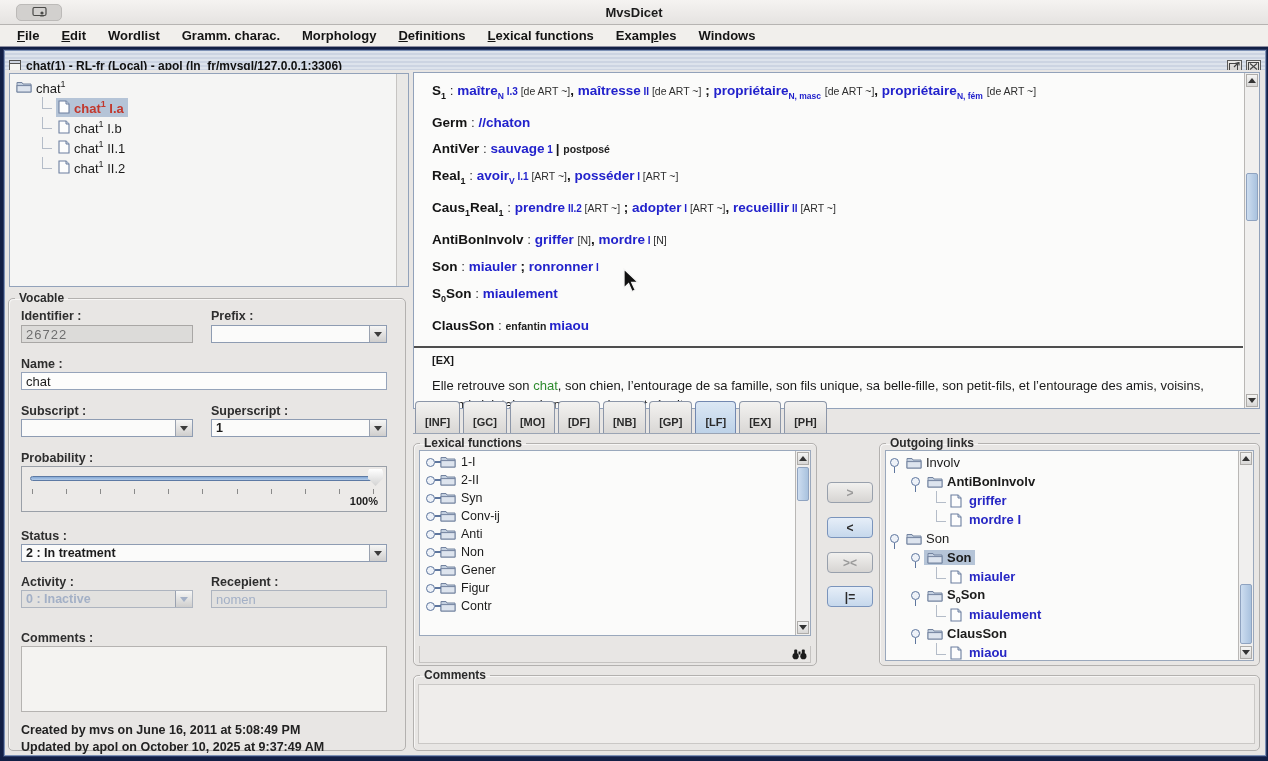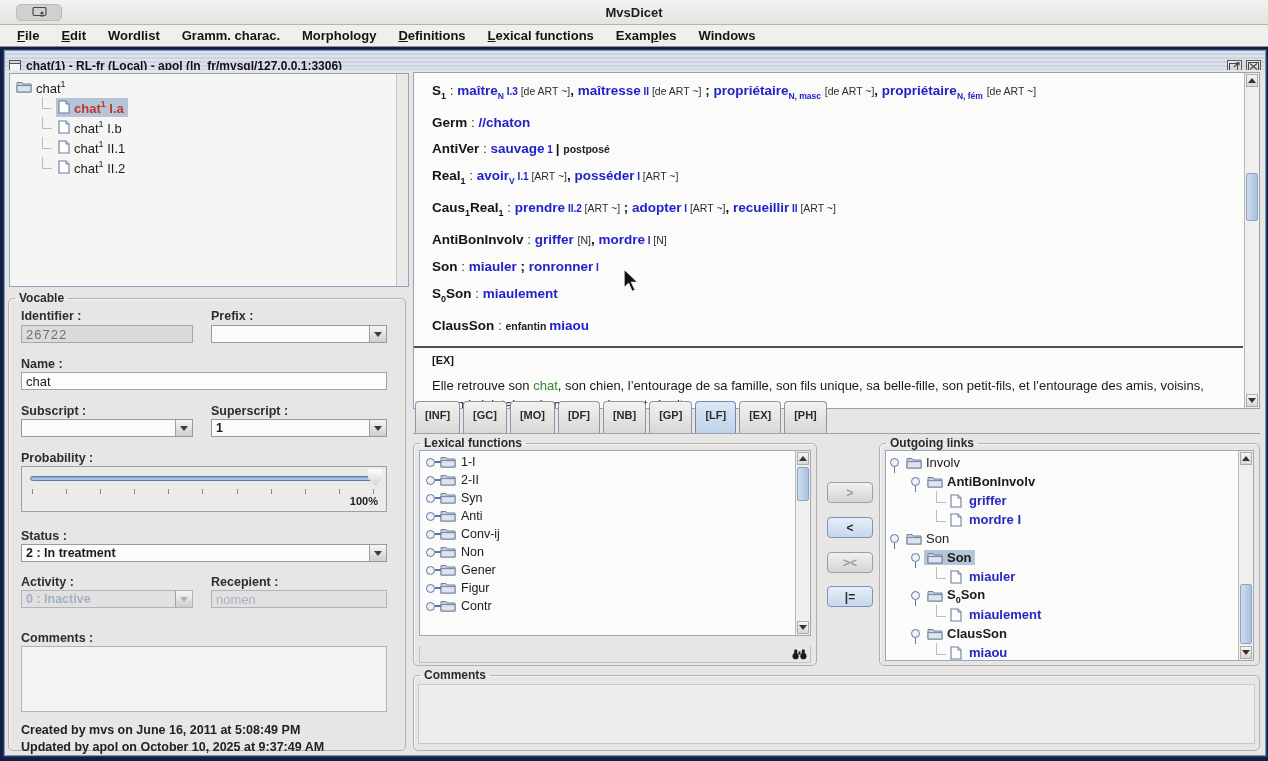--- a/index.html
+++ b/index.html
@@ -97,21 +97,21 @@
   .vsb .up, .vsb .dn { position:absolute; left:1px; right:1px; height:13px; background:linear-gradient(#f4f4f3,#d8d7d6);
     border:1px solid #aeaca9; display:flex; align-items:center; justify-content:center; }
   .vsb .up { top:1px; } .vsb .dn { bottom:1px; }
   .vsb .up::after { content:""; border:4px solid transparent; border-bottom:5px solid #333; margin-bottom:4px; }
   .vsb .dn::after { content:""; border:4px solid transparent; border-top:5px solid #333; margin-top:4px; }
   .vsb .thumb { position:absolute; left:1px; right:1px; border:1px solid #8fa3c0;
     background:linear-gradient(90deg,#cdddf0,#a9c2de); border-radius:2px; }
 
   .tab-strip { position:absolute; left:2px; top:343px; right:0; height:21px; display:flex; gap:3px;
     align-items:flex-end; border-bottom:1px solid #9aa4b4; padding-left:2px; }
-  .tab { height:32px; padding:4px 9px; border:1px solid #8c96a8; border-bottom:none;
+  .tab { height:32px; padding:11px 9px; border:1px solid #8c96a8; border-bottom:none;
     border-radius:4px 4px 0 0; background:linear-gradient(#f3f2f0,#d9d7d5);
     font-weight:bold; font-size:11px; color:#2a2a2a; line-height:18px; }
   .tab.active { background:linear-gradient(#dbe7f4,#bdd2e8); border-color:#7288b0; }
 
   .links-row { position:absolute; left:0; top:364px; right:0; height:232px; }
   .lf-fieldset { left:2px; top:2px; width:404px; bottom:0px; }
   .out-fieldset { left:468px; right:0px; top:2px; bottom:0px; }
   .whitebox { position:absolute; background:#fbfbfa; border:1px solid #9aa8bc; overflow:hidden; }
   .lf-box { left:5px; right:5px; top:0px; height:186px; }
   .lf-footer { position:absolute; left:5px; right:5px; bottom:2px; height:17px; background:#e8e6e4;
@@ -396,31 +396,31 @@
                     <span class="lab">Syn</span>
                   </div>
                   <div class="lrow">
                     <span class="knob col"></span>
                     <span>
                       <svg width="16" height="12" viewBox="0 0 16 12" style="display:block">
                         <path d="M1 3.5 L1 1.5 L6 1.5 L7 3 L15 3 L15 11 L1 11 Z" fill="#c4d0e0" stroke="#73839f" stroke-width="1"></path>
                         <rect x="1" y="4.6" width="14" height="6.4" fill="#dde4ee" stroke="#73839f" stroke-width="1"></rect>
                       </svg>
                     </span>
+                    <span class="lab">Conv-ij</span>
+                  </div>
+                  <div class="lrow">
+                    <span class="knob col"></span>
+                    <span>
+                      <svg width="16" height="12" viewBox="0 0 16 12" style="display:block">
+                        <path d="M1 3.5 L1 1.5 L6 1.5 L7 3 L15 3 L15 11 L1 11 Z" fill="#c4d0e0" stroke="#73839f" stroke-width="1"></path>
+                        <rect x="1" y="4.6" width="14" height="6.4" fill="#dde4ee" stroke="#73839f" stroke-width="1"></rect>
+                      </svg>
+                    </span>
                     <span class="lab">Anti</span>
-                  </div>
-                  <div class="lrow">
-                    <span class="knob col"></span>
-                    <span>
-                      <svg width="16" height="12" viewBox="0 0 16 12" style="display:block">
-                        <path d="M1 3.5 L1 1.5 L6 1.5 L7 3 L15 3 L15 11 L1 11 Z" fill="#c4d0e0" stroke="#73839f" stroke-width="1"></path>
-                        <rect x="1" y="4.6" width="14" height="6.4" fill="#dde4ee" stroke="#73839f" stroke-width="1"></rect>
-                      </svg>
-                    </span>
-                    <span class="lab">Conv-ij</span>
                   </div>
                   <div class="lrow">
                     <span class="knob col"></span>
                     <span>
                       <svg width="16" height="12" viewBox="0 0 16 12" style="display:block">
                         <path d="M1 3.5 L1 1.5 L6 1.5 L7 3 L15 3 L15 11 L1 11 Z" fill="#c4d0e0" stroke="#73839f" stroke-width="1"></path>
                         <rect x="1" y="4.6" width="14" height="6.4" fill="#dde4ee" stroke="#73839f" stroke-width="1"></rect>
                       </svg>
                     </span>
                     <span class="lab">Non</span>

